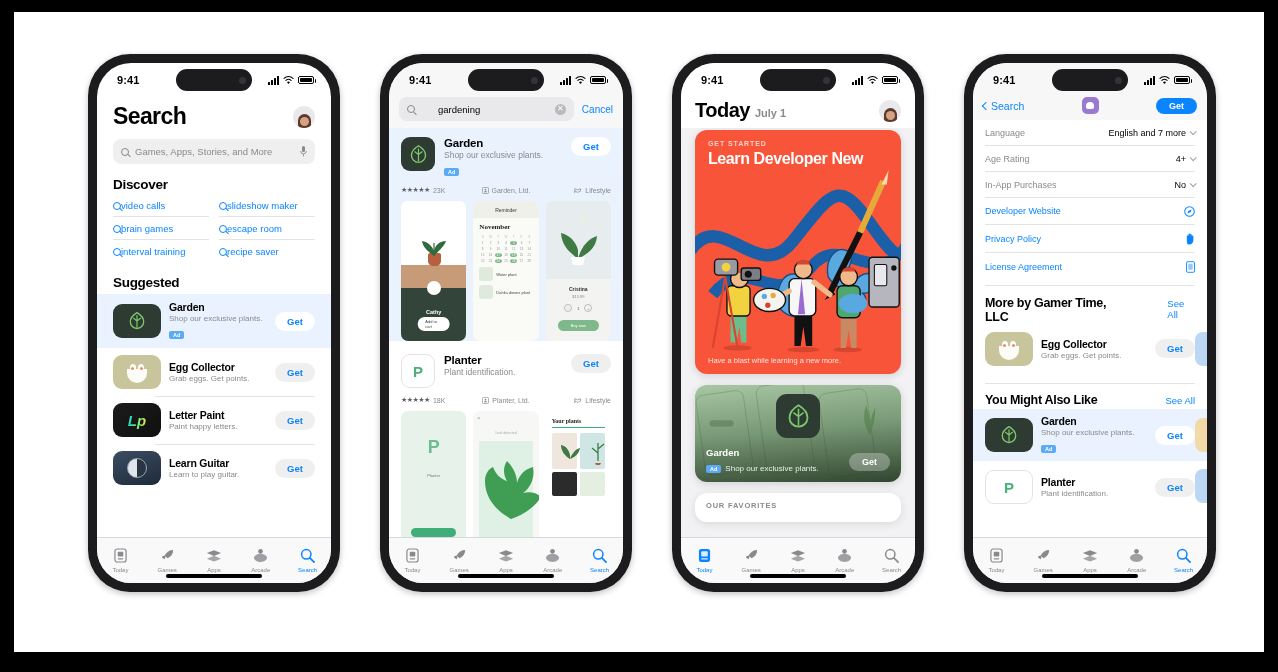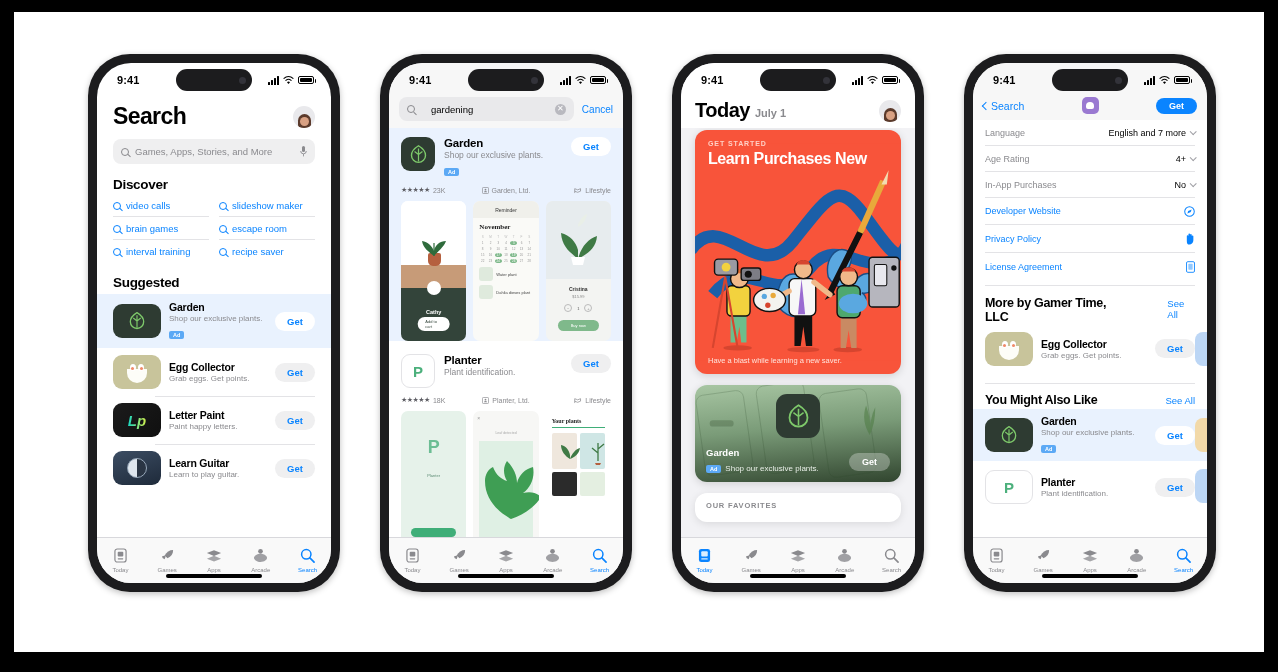--- a/index.html
+++ b/index.html
@@ -100,21 +100,21 @@
   .avatar .face { width:13px; height:14px; background:#5b3a2b; border-radius:7px 7px 4px 4px; position:relative; }
   .avatar .face::after{ content:""; position:absolute; left:2px; top:3px; width:9px; height:9px; background:#d9a183; border-radius:50%; }
   .searchfield {
     margin: 9px 16px 0; height: 25px; background:#efeff0; border-radius:8px;
     display:flex; align-items:center; gap:6px; padding: 0 8px;
   }
   .searchfield .ph { font-size: 9.5px; color:#8a8a8e; flex:1; }
   .sec-title { font-size: 13.5px; font-weight:800; letter-spacing:-.3px; color:#000; margin: 13px 16px 2px; }
   .discover-grid { margin: 0 16px; display:grid; grid-template-columns: 1fr 1fr; column-gap: 10px; }
   .disc-item {
-    display:flex; align-items:center; gap:5px;
+    display:flex; align-items:center; 
     font-size: 9.5px; color:#0a84ff;
     padding: 6px 0 5px;
     border-bottom:.5px solid #e3e3e6;
   }
   .disc-item.lastrow { border-bottom: none; }
   .mag { display:inline-block; width:8px; height:8px; border:1.2px solid currentColor; border-radius:50%; position:relative; flex:0 0 auto; }
   .mag::after{ content:""; position:absolute; right:-3px; bottom:-2px; width:4px; height:1.2px; background:currentColor; transform:rotate(45deg); }
 
   .applist { margin: 4px 0 0; }
   .approw {
@@ -149,21 +149,21 @@
     background-image:linear-gradient(135deg,#1b1b1b,#101010); }
   .ic-letter span{ background:linear-gradient(90deg,#19d6c2,#d4f04a); -webkit-background-clip:text; background-clip:text; color:transparent; }
   .ic-guitar { background:linear-gradient(160deg,#3c4d63,#1e2a3a); display:flex; align-items:center; justify-content:center; }
   .ic-guitar .disc{ width:20px; height:20px; border-radius:50%; border:1.5px solid #96a6b8; background:linear-gradient(90deg,#dfe6ee 50%,#2a3544 50%); }
   .ic-planter { background:#fff; border:.5px solid #e3e3e6; display:flex; align-items:center; justify-content:center; font-size:15px; font-weight:700; color:#4cb07c; }
 
   
   .p2-searchbar {
     background:#f7f7f7; padding: 0 10px 7px; display:flex; align-items:center; gap:8px;
   }
-  .p2-field { flex:1; height:24px; background:#e9e9eb; border-radius:8px; display:flex; align-items:center; gap:16px; padding:4px 8px; }
+  .p2-field { flex:1; height:24px; background:#e9e9eb; border-radius:8px; display:flex; align-items:center; gap:23px; padding:4px 8px; }
   .p2-field .val{ font-size:9.5px; color:#000; flex:1; }
   .clearx { width:11px; height:11px; border-radius:50%; background:#b9b9bf; color:#fff; font-size:8px; display:flex; align-items:center; justify-content:center; line-height:1; }
   .p2-cancel { font-size:10px; color:#0a84ff; }
   .result { padding: 9px 12px 0; }
   .result.ad { background:#eaf2fe; }
   .res-head { display:flex; align-items:flex-start; gap:9px; }
   .res-icon { width:34px; height:34px; border-radius:9px; flex:0 0 auto; overflow:hidden; }
   .res-meta{ flex:1 1 auto; }
   .res-name{ font-size:11.5px; font-weight:600; color:#000; letter-spacing:-.2px;}
   .res-sub{ font-size:8.5px; color:#8a8a8e; margin-top:1px;}
@@ -761,22 +761,22 @@
                 <circle cx="173" cy="150" r="10" fill="#f0b98a" stroke="#111" stroke-width="1.6"></circle>
                 <path d="M165 144a9 9 0 0116 0z" fill="#d6452f"></path>
 
                 <rect x="196" y="128" width="34" height="56" rx="4" fill="#b6b6be" stroke="#111" stroke-width="1.6"></rect>
                 <rect x="202" y="136" width="14" height="24" rx="2" fill="#e8e8ee" stroke="#111" stroke-width="1.2"></rect>
                 <circle cx="224" cy="140" r="3" fill="#111"></circle>
               </g>
               <ellipse cx="178" cy="180" rx="16" ry="11" fill="#5aa8e0"></ellipse>
             </svg>
             <div class="hero-kicker">GET STARTED</div>
-            <div class="hero-title">Learn Purchases New</div>
-            <div class="hero-foot">Have a blast while learning a new saver.</div>
+            <div class="hero-title">Learn Developer New</div>
+            <div class="hero-foot">Have a blast while learning a new more.</div>
           </div>
 
           <div class="gcard">
             <svg viewBox="0 0 224 97" style="position:absolute;inset:0;width:100%;height:100%;opacity:.55">
               <rect width="224" height="97" fill="none"></rect>
               <g stroke="#2f4a2c" stroke-width=".8" fill="none" opacity=".5">
                 <rect x="6" y="4" width="52" height="88" rx="8" transform="rotate(-8 32 48)"></rect>
                 <rect x="72" y="-6" width="52" height="96" rx="8" transform="rotate(-8 98 42)"></rect>
                 <rect x="140" y="2" width="52" height="92" rx="8" transform="rotate(-8 166 48)"></rect>
               </g>

